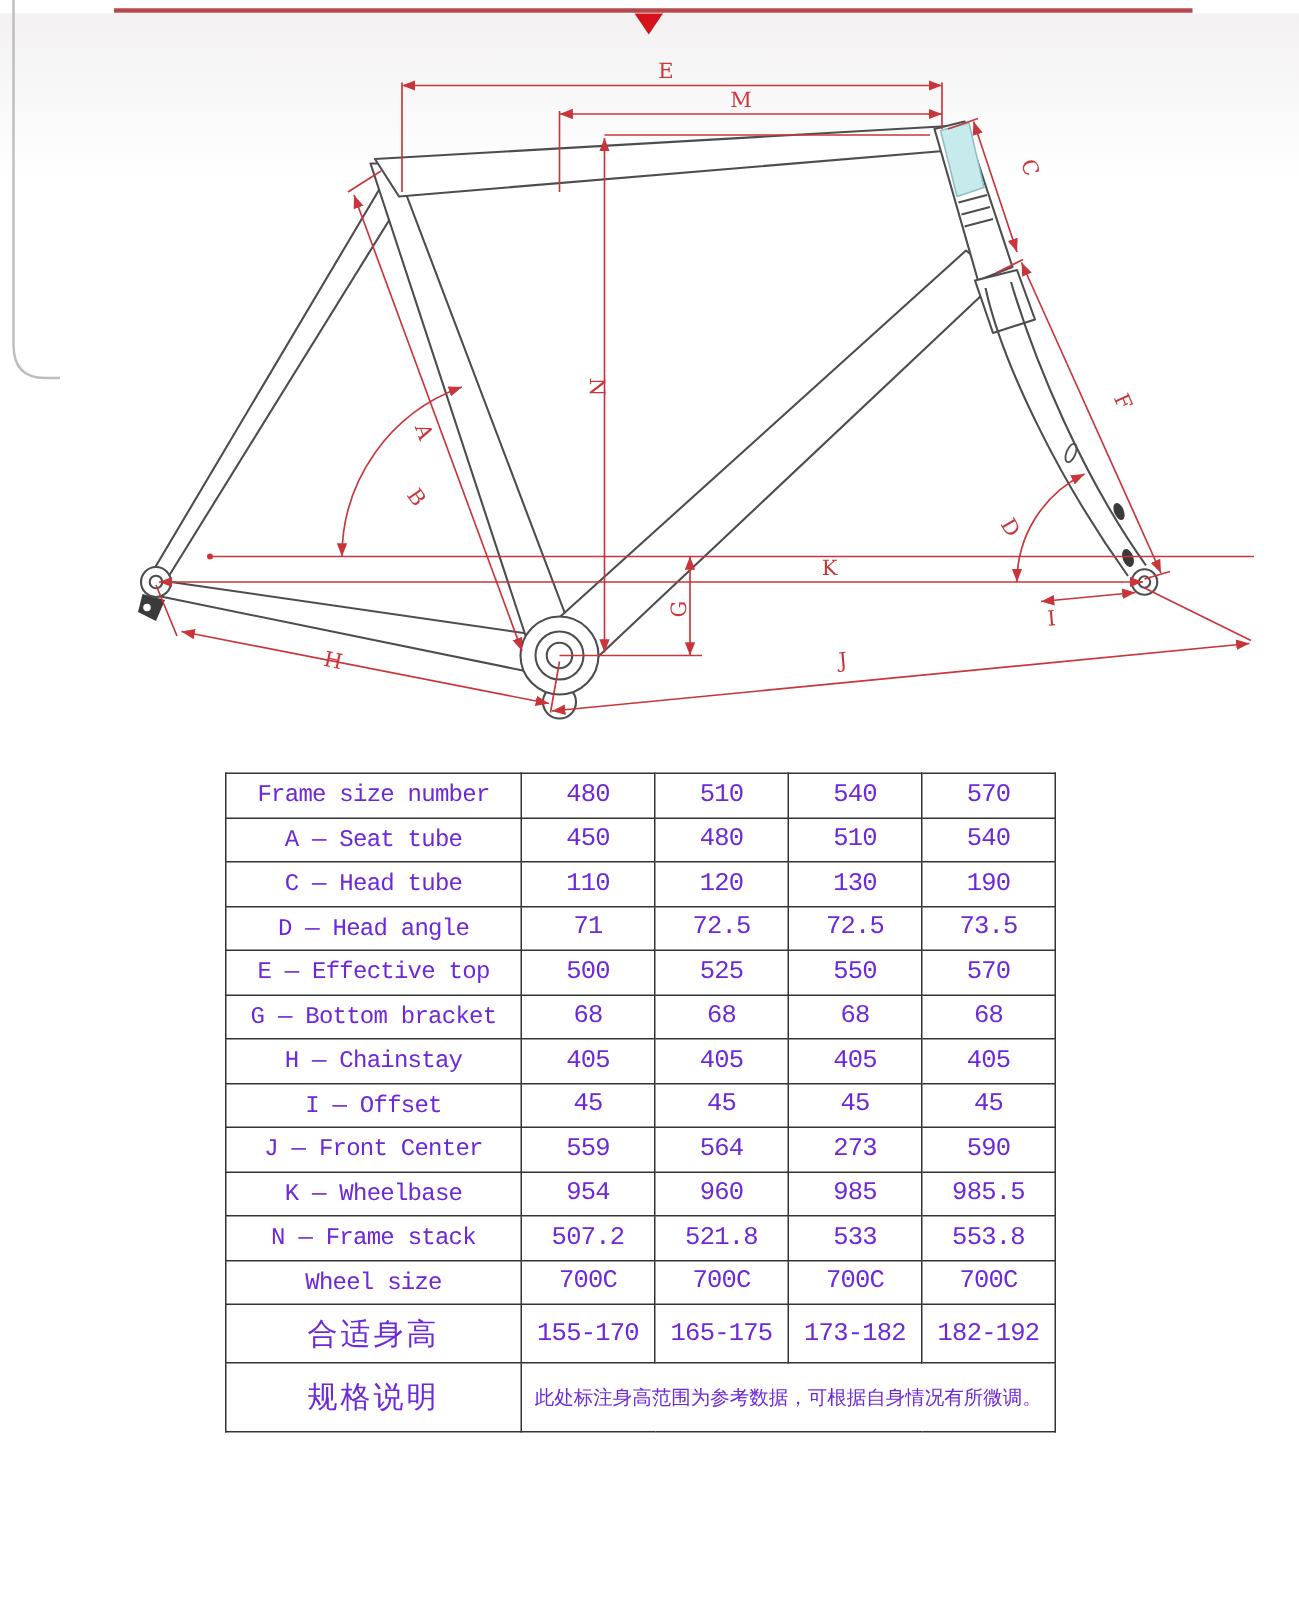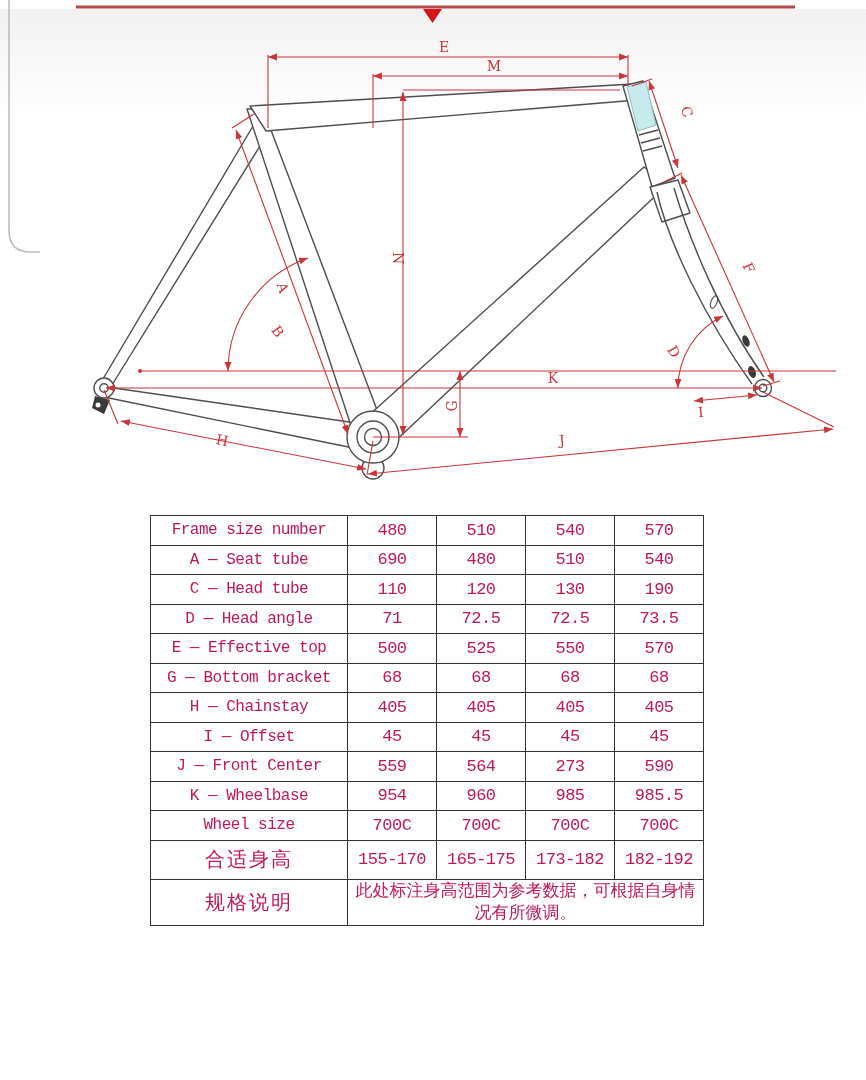--- a/index.html
+++ b/index.html
@@ -7,32 +7,32 @@
          font-family:"Liberation Sans",sans-serif;}
   .bg-top{position:absolute;left:0;top:9px;width:866px;height:110px;
           background:linear-gradient(#f3f1f2,#ffffff);pointer-events:none;}
   .diagram-svg{position:absolute;left:0;top:0;}
   .tube{fill:#ffffff;stroke:#4d4d4d;stroke-width:1.4;stroke-linejoin:round;}
   .tube-line{fill:none;stroke:#4d4d4d;stroke-width:1.4;}
   .darkbit{fill:#3a3a3a;stroke:none;}
   .dim{stroke:#c9353a;stroke-width:1.1;fill:none;}
   .dimtext{fill:#c9353a;font-family:"DejaVu Serif",serif;font-size:14px;text-anchor:middle;}
   .geo-table{position:absolute;left:150px;top:515px;width:553px;border-collapse:collapse;
-             table-layout:fixed;color:#be185d;}
+             table-layout:fixed;color:#6d28d9;}
   .geo-table td{border:1.6px solid #333;text-align:center;vertical-align:middle;
                 padding:0 2px;overflow:hidden;}
   .geo-table tr{height:29.5px;}
   .geo-table tr.cn-row{height:39px;}
   .geo-table tr.note-row{height:46px;}
   .label-cell{font-family:"Liberation Mono","DejaVu Sans Mono",monospace;font-size:16px;
               letter-spacing:-0.5px;}
   .value-cell{font-family:"Liberation Mono","DejaVu Sans Mono",monospace;font-size:17px;
               letter-spacing:-0.5px;}
   .label-cell.cn{font-size:20px;font-family:"Liberation Sans",sans-serif;letter-spacing:2px;}
-  .note-cell{font-size:17px;line-height:1.35;font-family:"Liberation Sans",sans-serif;
+  .note-cell{font-size:13px;line-height:1.35;font-family:"Liberation Sans",sans-serif;
              padding:2px 10px;}
 </style>
 </head>
 <body>
 
 <div class="stage">
   <div class="bg-top"></div>
 
   <svg class="diagram-svg" width="866" height="512" viewBox="0 0 866 512">
     <defs>
@@ -136,21 +136,21 @@
     <tbody id="geo-tbody">
         <tr>
           <td class="label-cell">Frame size number</td>
           <td class="value-cell">480</td>
           <td class="value-cell">510</td>
           <td class="value-cell">540</td>
           <td class="value-cell">570</td>
         </tr>
         <tr>
           <td class="label-cell">A — Seat tube</td>
-          <td class="value-cell">690</td>
+          <td class="value-cell">450</td>
           <td class="value-cell">480</td>
           <td class="value-cell">510</td>
           <td class="value-cell">540</td>
         </tr>
         <tr>
           <td class="label-cell">C — Head tube</td>
           <td class="value-cell">110</td>
           <td class="value-cell">120</td>
           <td class="value-cell">130</td>
           <td class="value-cell">190</td>
@@ -196,20 +196,27 @@
           <td class="value-cell">564</td>
           <td class="value-cell">273</td>
           <td class="value-cell">590</td>
         </tr>
         <tr>
           <td class="label-cell">K — Wheelbase</td>
           <td class="value-cell">954</td>
           <td class="value-cell">960</td>
           <td class="value-cell">985</td>
           <td class="value-cell">985.5</td>
+        </tr>
+        <tr>
+          <td class="label-cell">N — Frame stack</td>
+          <td class="value-cell">507.2</td>
+          <td class="value-cell">521.8</td>
+          <td class="value-cell">533</td>
+          <td class="value-cell">553.8</td>
         </tr>
         <tr>
           <td class="label-cell">Wheel size</td>
           <td class="value-cell">700C</td>
           <td class="value-cell">700C</td>
           <td class="value-cell">700C</td>
           <td class="value-cell">700C</td>
         </tr>
         <tr class="cn-row">
           <td class="label-cell cn">合适身高</td>

